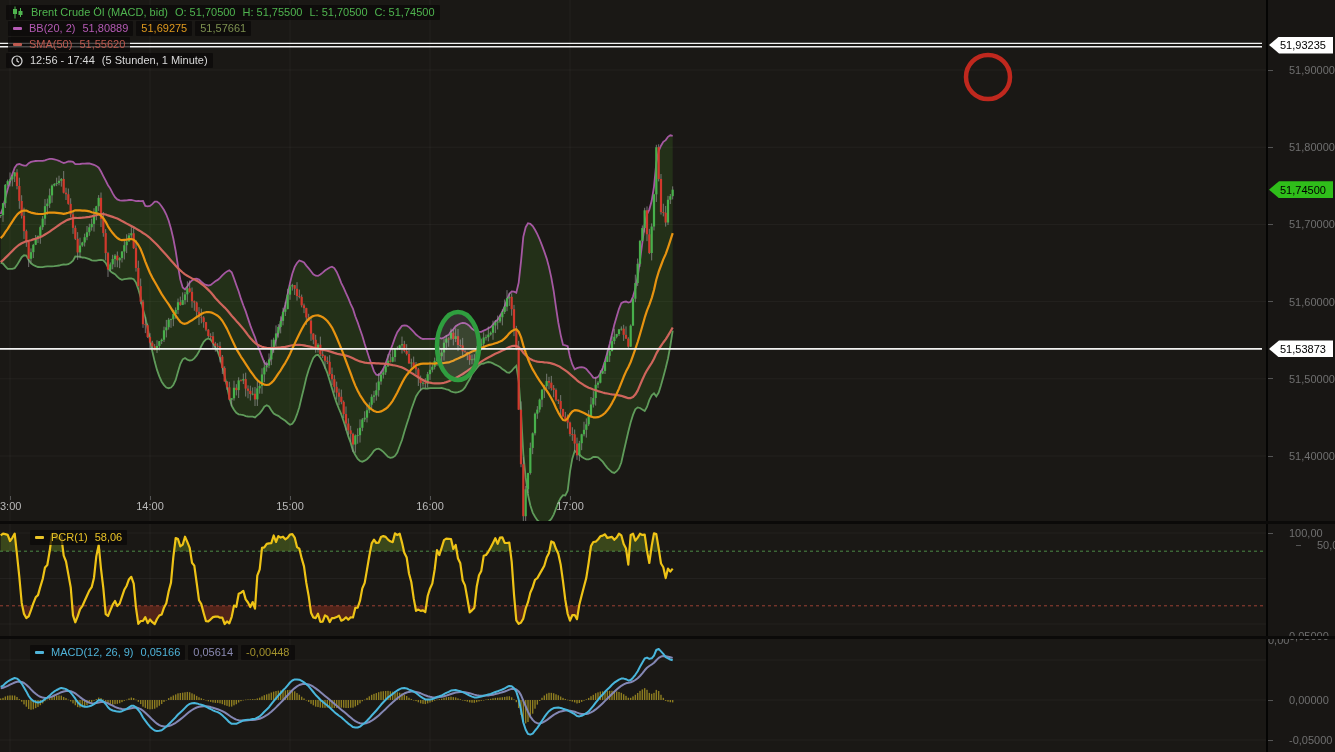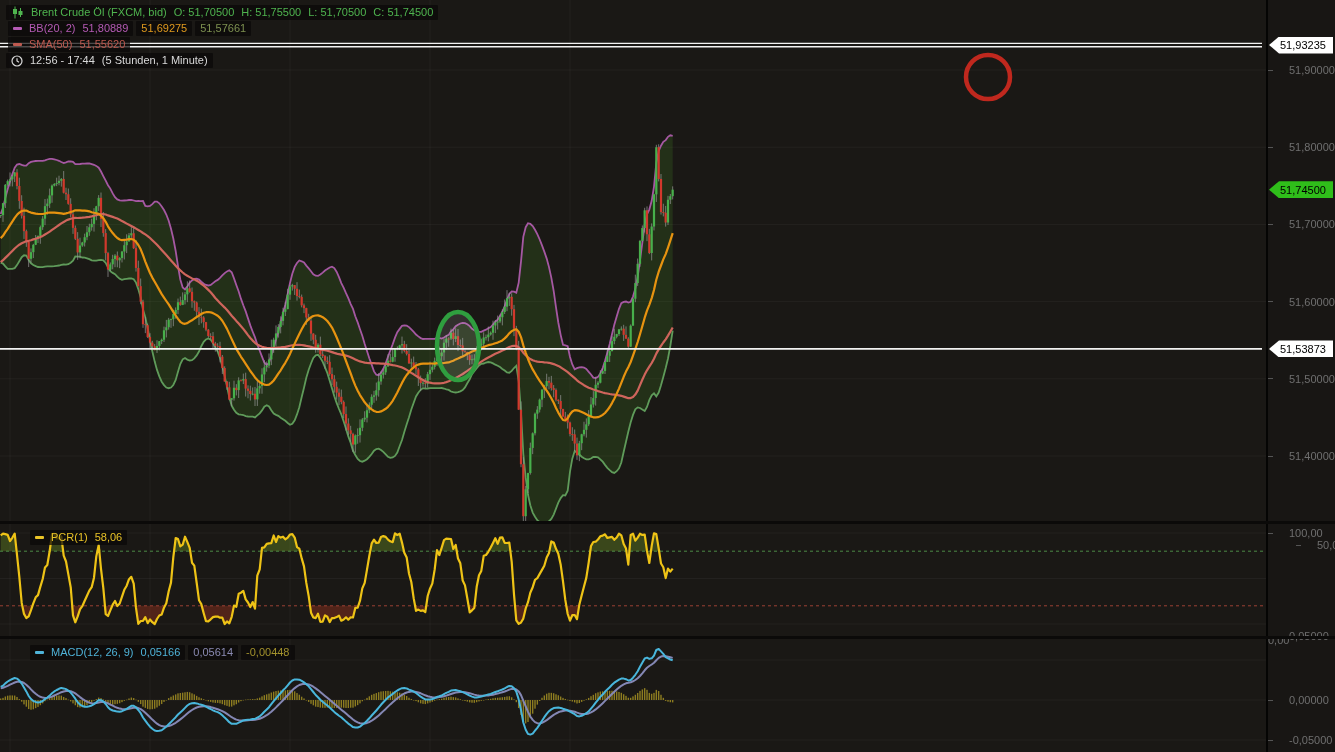--- a/index.html
+++ b/index.html
@@ -965,21 +965,21 @@
   <div class="sep" style="top:636px"></div>
 
   <div class="lrow" style="left:6px;top:5px">
     <span class="chip">
       <svg width="13" height="13" viewBox="0 0 13 13">
         <line x1="4" y1="0.5" x2="4" y2="12.5" stroke="#4fb44f" stroke-width="1"></line>
         <rect x="2" y="3" width="4" height="5" fill="#4fb44f"></rect>
         <line x1="9.5" y1="2" x2="9.5" y2="11" stroke="#4fb44f" stroke-width="1"></line>
         <rect x="7.5" y="5" width="4" height="4" fill="#4fb44f"></rect>
       </svg>
-      <span class="grn">Brent Crude Öl (FXCM, bid)</span>
+      <span class="grn">Brent Crude Öl (MACD, bid)</span>
       <span class="grn">O: 51,70500</span>
       <span class="grn">H: 51,75500</span>
       <span class="grn">L: 51,70500</span>
       <span class="grn">C: 51,74500</span>
     </span>
   </div>
 
   <div class="lrow" style="left:8px;top:21px">
     <span class="chip">
       <span class="sw" style="background:#b45ab4"></span>
@@ -1081,13 +1081,25 @@
         <span>0,00000</span>
       </div>
       <div class="ptick" style="top: 734px;">
         <span class="dash"></span>
         <span>-0,05000</span>
       </div>
       <div class="pbadge" style="top: 36.5258px; background: rgb(255, 255, 255);">51,93235</div>
       <div class="pbadge" style="top: 181.16px; background: rgb(47, 190, 26);">51,74500</div>
       <div class="pbadge" style="top: 340.4px; background: rgb(255, 255, 255);">51,53873</div>
     </div>
+  <div id="time-axis">
+      <div class="htick" style="left: 10px;"></div>
+      <div class="tlabel edge" style="left: 0px;">3:00</div>
+      <div class="htick" style="left: 150px;"></div>
+      <div class="tlabel" style="left: 150px;">14:00</div>
+      <div class="htick" style="left: 290px;"></div>
+      <div class="tlabel" style="left: 290px;">15:00</div>
+      <div class="htick" style="left: 430px;"></div>
+      <div class="tlabel" style="left: 430px;">16:00</div>
+      <div class="htick" style="left: 570px;"></div>
+      <div class="tlabel" style="left: 570px;">17:00</div>
+    </div>
 </div>
 
 </body></html>

